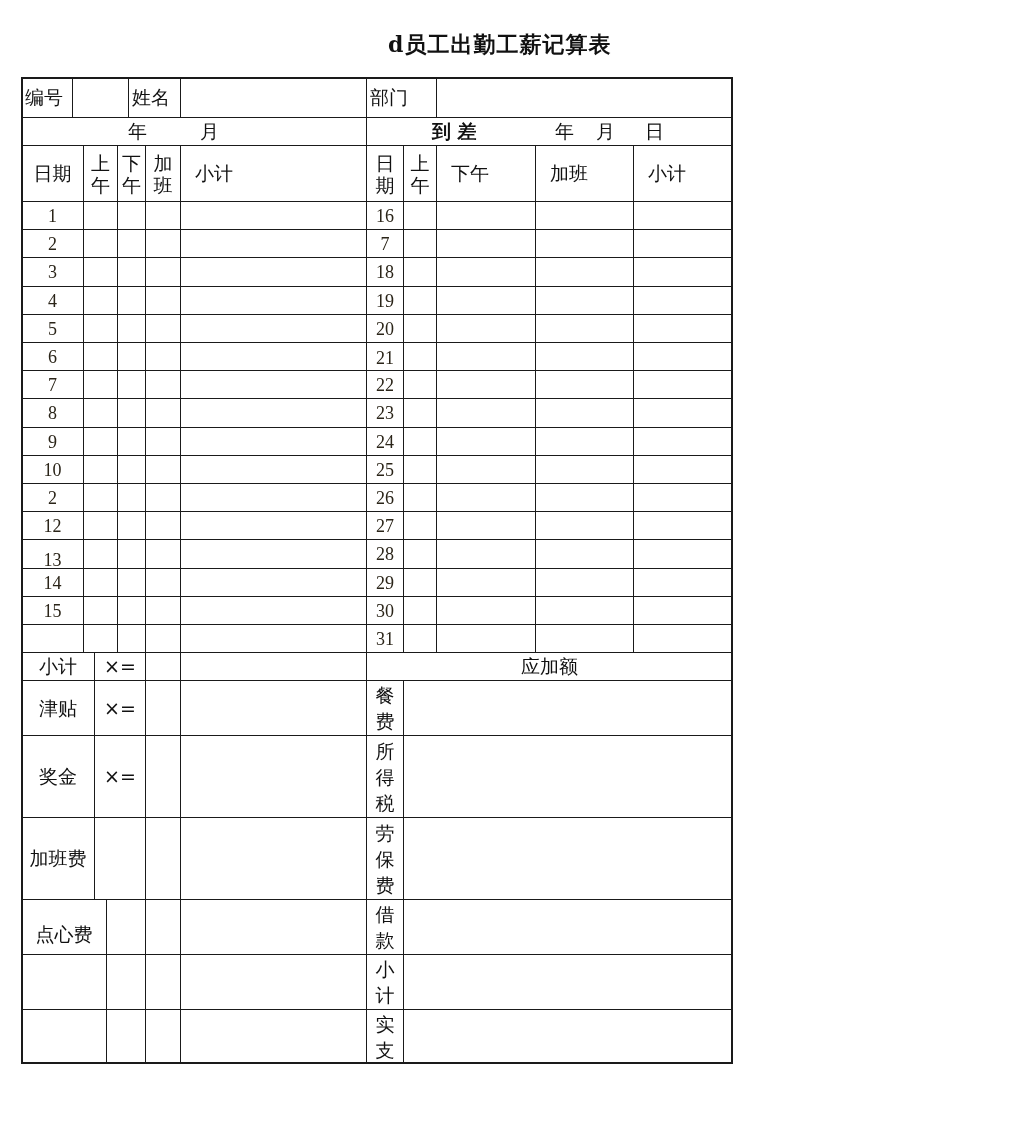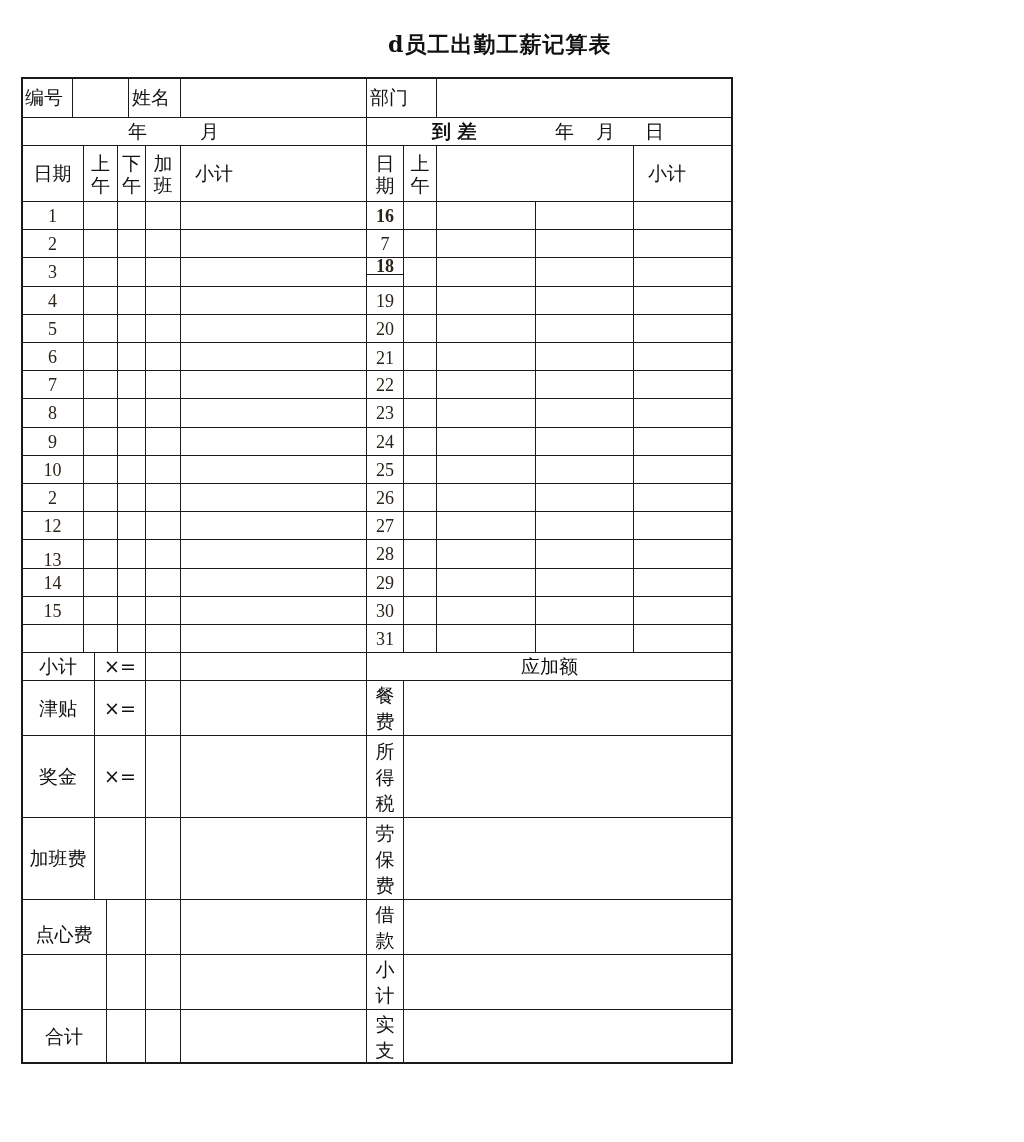--- a/index.html
+++ b/index.html
@@ -60,49 +60,51 @@
   <div class="cell left" style="left:159px;top:68px;width:187px;height:57px;padding-left:14px;">小计</div>
 
   <div class="cell vert vert-tight" style="left:345px;top:68px;width:38px;height:57px;">
     <span>日</span>
       <span>期</span>
   </div>
   <div class="cell vert vert-tight" style="left:382px;top:68px;width:34px;height:57px;">
     <span>上</span>
       <span>午</span>
   </div>
+  <div class="cell left" style="left:415px;top:68px;width:100px;height:57px;padding-left:14px;">下午</div>
+  <div class="cell left" style="left:514px;top:68px;width:99px;height:57px;padding-left:14px;">加班</div>
   <div class="cell left" style="left:612px;top:68px;width:100px;height:57px;padding-left:14px;">小计</div>
 
   <div id="day-rows">
       <div class="cell num" style="left: 0px; top: 124px; width: 63px; height: 29px;">1</div>
       <div class="cell" style="left: 62px; top: 124px; width: 35px; height: 29px;"></div>
       <div class="cell" style="left: 96px; top: 124px; width: 29px; height: 29px;"></div>
       <div class="cell" style="left: 124px; top: 124px; width: 36px; height: 29px;"></div>
       <div class="cell" style="left: 159px; top: 124px; width: 187px; height: 29px;"></div>
-      <div class="cell num" style="left: 345px; top: 124px; width: 38px; height: 29px; font-weight: bold;">16</div>
+      <div class="cell num" style="left: 345px; top: 124px; width: 38px; height: 29px;">16</div>
       <div class="cell" style="left: 382px; top: 124px; width: 34px; height: 29px;"></div>
       <div class="cell" style="left: 415px; top: 124px; width: 100px; height: 29px;"></div>
       <div class="cell" style="left: 514px; top: 124px; width: 99px; height: 29px;"></div>
       <div class="cell" style="left: 612px; top: 124px; width: 100px; height: 29px;"></div>
       <div class="cell num" style="left: 0px; top: 152px; width: 63px; height: 29px;">2</div>
       <div class="cell" style="left: 62px; top: 152px; width: 35px; height: 29px;"></div>
       <div class="cell" style="left: 96px; top: 152px; width: 29px; height: 29px;"></div>
       <div class="cell" style="left: 124px; top: 152px; width: 36px; height: 29px;"></div>
       <div class="cell" style="left: 159px; top: 152px; width: 187px; height: 29px;"></div>
       <div class="cell num" style="left: 345px; top: 152px; width: 38px; height: 29px;">7</div>
       <div class="cell" style="left: 382px; top: 152px; width: 34px; height: 29px;"></div>
       <div class="cell" style="left: 415px; top: 152px; width: 100px; height: 29px;"></div>
       <div class="cell" style="left: 514px; top: 152px; width: 99px; height: 29px;"></div>
       <div class="cell" style="left: 612px; top: 152px; width: 100px; height: 29px;"></div>
       <div class="cell num" style="left: 0px; top: 180px; width: 63px; height: 30px;">3</div>
       <div class="cell" style="left: 62px; top: 180px; width: 35px; height: 30px;"></div>
       <div class="cell" style="left: 96px; top: 180px; width: 29px; height: 30px;"></div>
       <div class="cell" style="left: 124px; top: 180px; width: 36px; height: 30px;"></div>
       <div class="cell" style="left: 159px; top: 180px; width: 187px; height: 30px;"></div>
-      <div class="cell num" style="left: 345px; top: 180px; width: 38px; height: 18px; font-weight: bold;">18</div>
+      <div class="cell num" style="left: 345px; top: 180px; width: 38px; height: 30px;">18</div>
       <div class="cell" style="left: 382px; top: 180px; width: 34px; height: 30px;"></div>
       <div class="cell" style="left: 415px; top: 180px; width: 100px; height: 30px;"></div>
       <div class="cell" style="left: 514px; top: 180px; width: 99px; height: 30px;"></div>
       <div class="cell" style="left: 612px; top: 180px; width: 100px; height: 30px;"></div>
       <div class="cell num" style="left: 0px; top: 209px; width: 63px; height: 29px;">4</div>
       <div class="cell" style="left: 62px; top: 209px; width: 35px; height: 29px;"></div>
       <div class="cell" style="left: 96px; top: 209px; width: 29px; height: 29px;"></div>
       <div class="cell" style="left: 124px; top: 209px; width: 36px; height: 29px;"></div>
       <div class="cell" style="left: 159px; top: 209px; width: 187px; height: 29px;"></div>
       <div class="cell num" style="left: 345px; top: 209px; width: 38px; height: 29px;">19</div>
@@ -255,21 +257,20 @@
   <div class="cell" style="left:0;top:822px;width:86px;height:71px;">点心费</div>
   <div class="cell" style="left:85px;top:822px;width:40px;height:56px;"></div>
   <div class="cell" style="left:124px;top:822px;width:36px;height:56px;"></div>
   <div class="cell" style="left:159px;top:822px;width:187px;height:56px;"></div>
 
   <div class="cell" style="left:0;top:877px;width:86px;height:56px;"></div>
   <div class="cell" style="left:85px;top:877px;width:40px;height:56px;"></div>
   <div class="cell" style="left:124px;top:877px;width:36px;height:56px;"></div>
   <div class="cell" style="left:159px;top:877px;width:187px;height:56px;"></div>
 
-  <div class="cell" style="left:0;top:932px;width:86px;height:55px;">合计</div>
   <div class="cell" style="left:85px;top:932px;width:40px;height:55px;"></div>
   <div class="cell" style="left:124px;top:932px;width:36px;height:55px;"></div>
   <div class="cell" style="left:159px;top:932px;width:187px;height:55px;"></div>
 
   <div class="cell" style="left:345px;top:575px;width:367px;height:29px;">应加额</div>
 
   <div class="cell vert" style="left:345px;top:603px;width:38px;height:56px;">
     <span>餐</span>
       <span>费</span>
   </div>

